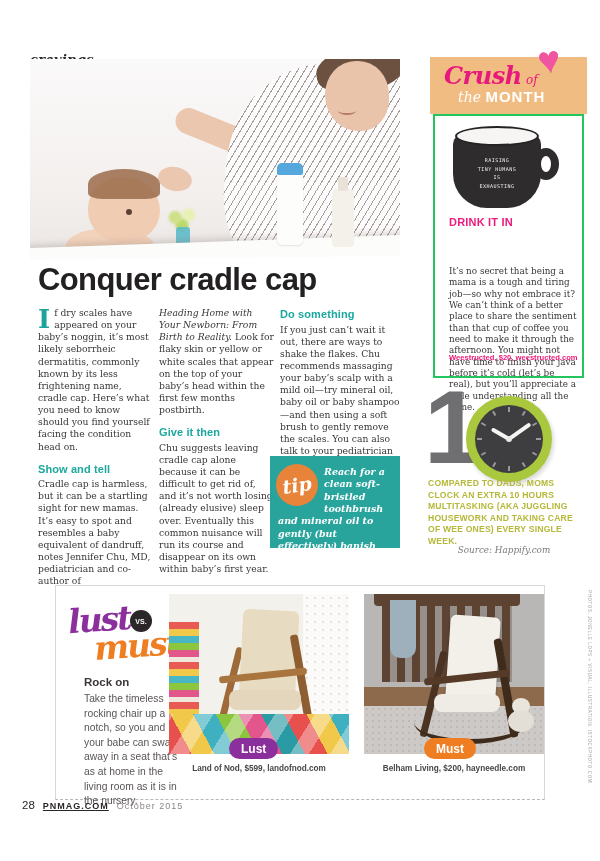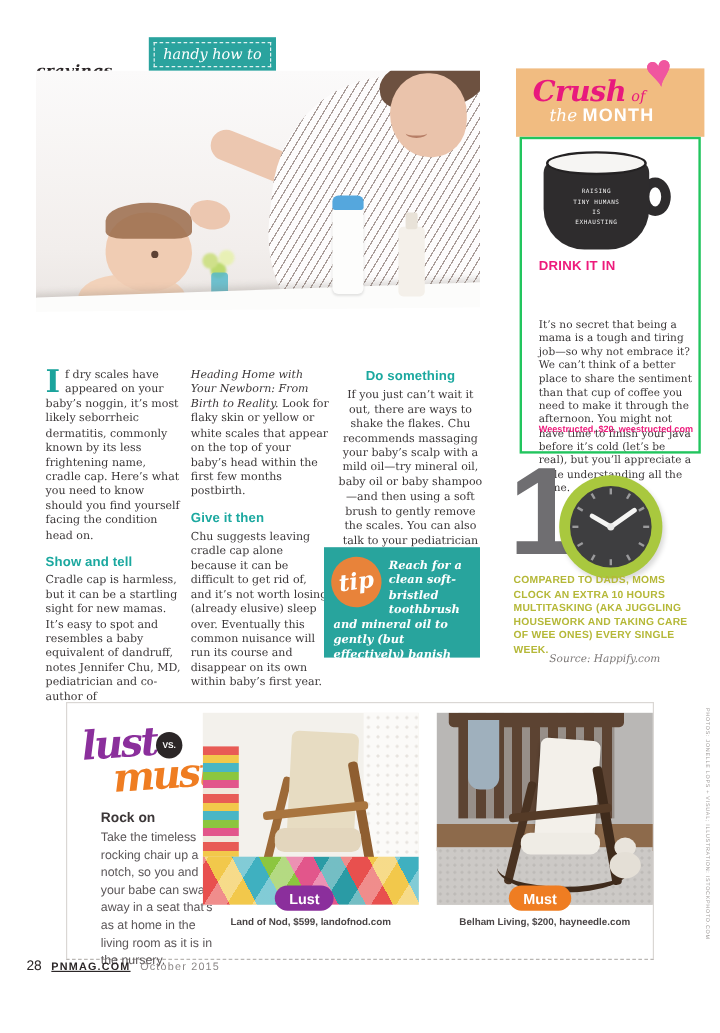--- a/index.html
+++ b/index.html
@@ -76,21 +76,21 @@
   .headline-strip { position:absolute; left:0px; top:258px; width:430px; height:46px;
     background:#ffffff; transform:rotate(-.6deg); }
   .headline { position:absolute; left:38px; top:262px;
     font-size:31px; font-weight:bold; color:#232021; letter-spacing:-.6px;
     font-family:"Liberation Sans", sans-serif; }
 
   
   .columns { position:absolute; left:38px; top:307px; width:366px; display:flex; gap:6px; }
   .col { width:115px; font-family:"DejaVu Serif", serif; font-size:9.2px;
     line-height:1.32; color:#3a3637; }
-  .col.col3 { width:124px;text-align:center; }
+  .col.col3 { width:124px; }
   .dropcap { float:left; font-family:"DejaVu Serif", serif; font-weight:bold;
     font-size:26px; line-height:22px; color:#1ba39c; margin:1px 4px 0 0; }
   .subhead { font-family:"Liberation Sans", sans-serif; font-weight:bold;
     font-size:11px; color:#1ba89f; margin:9px 0 2px 0; letter-spacing:.1px; }
   .subhead.first { margin-top:0; }
   .booktitle { font-style:italic; }
 
   
   .tip-box { position:absolute; left:270px; top:456px; width:130px; height:92px;
     background:#28a49d; color:#fff; padding:10px 8px 6px 8px;
@@ -249,23 +249,20 @@
   .credit-vert { position:absolute; right:8px; top:590px; height:210px;
     writing-mode:vertical-rl; font-size:4.5px; color:#a09c9a; letter-spacing:.6px;
     text-transform:uppercase; }
 </style>
 </head>
 <body>
 
 <div class="page">
 
   <div class="cravings">cravings</div>
-  <div class="handy-banner">
-    <div class="inner">handy how to</div>
-  </div>
 
   <div class="photo-main">
     <div class="pm-flower"></div>
     <div class="pm-vase"></div>
     <div class="pm-arm"></div>
     <div class="pm-mom-shirt"></div>
     <div class="pm-mom-hair"></div>
     <div class="pm-mom-head"></div>
     <div class="pm-mom-smile"></div>
     <div class="pm-hand"></div>
@@ -274,20 +271,21 @@
     <div class="pm-baby-hair"></div>
     <div class="pm-baby-eye"></div>
     <div class="pm-tub"></div>
     <div class="pm-bottle1"></div>
     <div class="pm-cap1"></div>
     <div class="pm-bottle2"></div>
     <div class="pm-pump"></div>
   </div>
 
   <div class="headline-strip"></div>
+  <div class="headline">Conquer cradle cap</div>
 
   <div class="columns">
     <div class="col">
       <p><span class="dropcap">I</span><span>f dry scales have appeared on your baby’s noggin, it’s most likely seborrheic dermatitis, commonly known by its less frightening name, cradle cap. Here’s what you need to know should you find yourself facing the condition head on.</span></p>
       <div class="subhead">Show and tell</div>
       <p>Cradle cap is harmless, but it can be a startling sight for new mamas. It’s easy to spot and resembles a baby equivalent of dandruff, notes Jennifer Chu, MD, pediatrician and co-author of</p>
     </div>
     <div class="col">
       <p><span class="booktitle">Heading Home with Your Newborn: From Birth to Reality.</span><span> Look for flaky skin or yellow or white scales that appear on the top of your baby’s head within the first few months postbirth.</span></p>
       <div class="subhead">Give it then</div>

